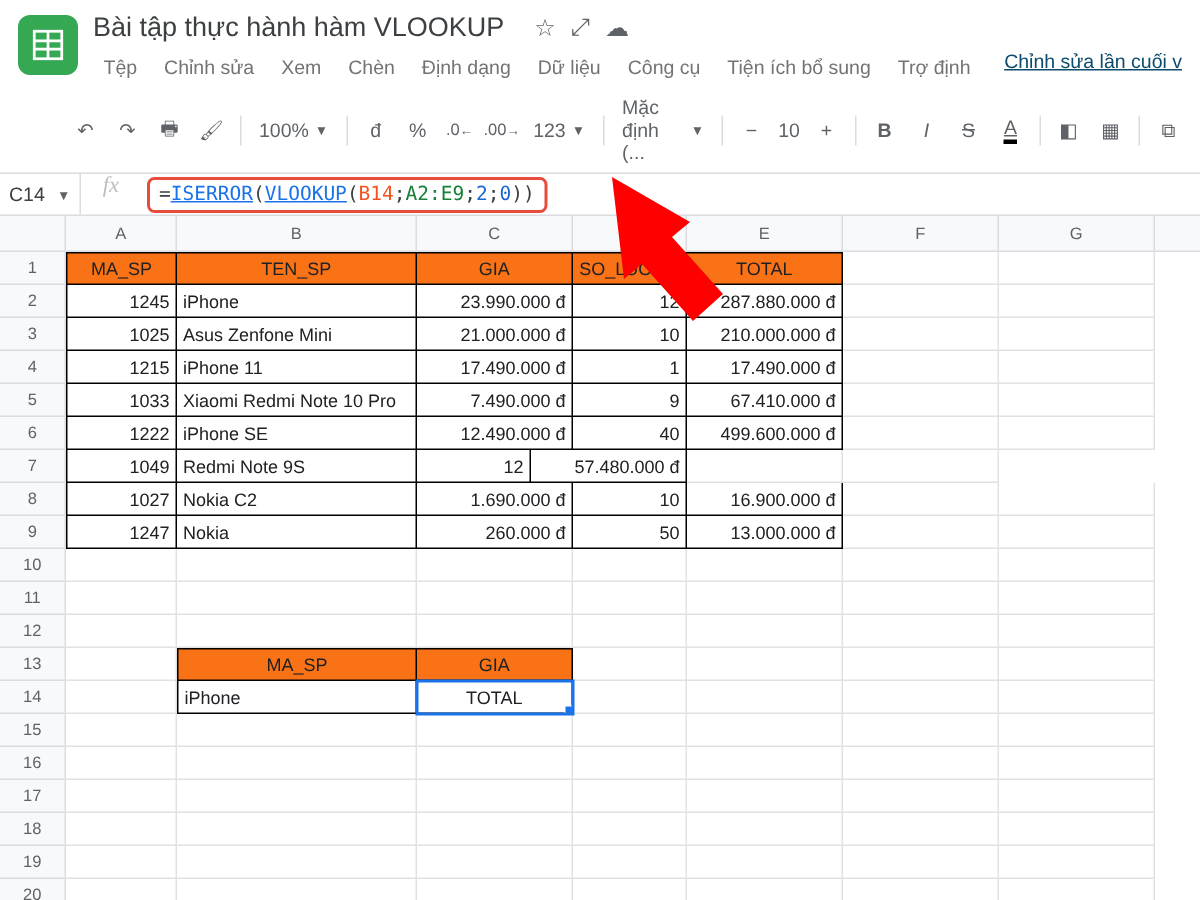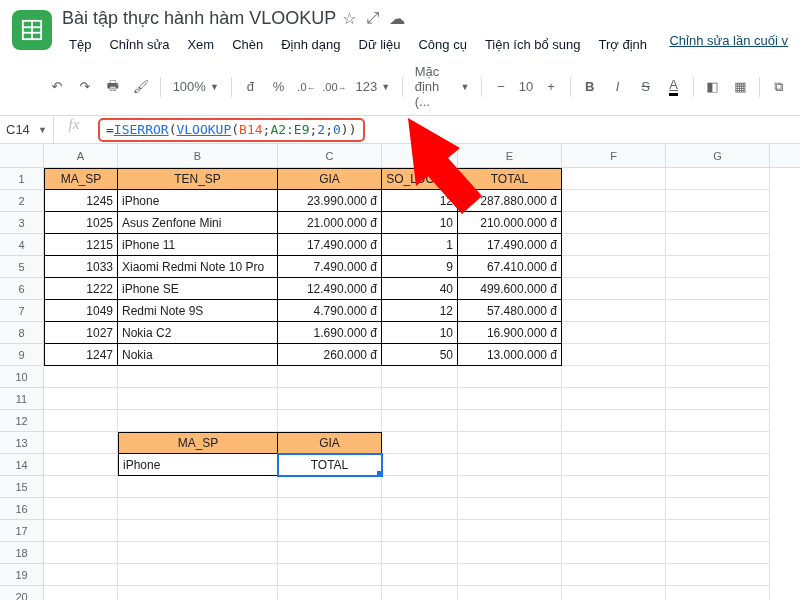--- a/index.html
+++ b/index.html
@@ -18,25 +18,25 @@
     .hdr { padding: 8px 12px 0 12px; display: flex; align-items: flex-start; }
     .logo {
       width: 40px; height: 40px;
       background: #34a853;
       border-radius: 8px;
       display: flex; align-items: center; justify-content: center;
       margin-right: 10px; margin-top: 2px; flex-shrink: 0;
     }
     .logo svg { width: 22px; height: 22px; }
     .title-blk { flex: 1; min-width: 0; }
-    .title-row { display: flex; align-items: center; gap: 6px; }
+    .title-row { display: flex; align-items: flex-end; gap: 20px; }
     .doc-title { font-size: 18px; color: #3c4043; }
     .title-icons { color: #5f6368; display: flex; gap: 10px; font-size: 16px; }
     .menus { display: flex; gap: 4px; margin-top: 4px; }
-    .menus > span { padding: 4px 7px; color: #0f172a; border-radius: 4px; cursor: pointer; }
+    .menus > span { padding: 4px 7px; color: #737373; border-radius: 4px; cursor: pointer; }
     .menus-right { margin-left: auto; }
     .menus-right > a { color: #0c4a6e; text-decoration: underline; padding: 4px 0; }
     
     .toolbar {
       border-bottom: 1px solid #dadce0;
       padding: 4px 8px 6px 44px;
       display: flex; align-items: center; gap: 2px;
       color: #5f6368; font-size: 13px;
       margin-top: 4px;
     }
@@ -143,21 +143,21 @@
     .cD { width: 76px; }
     .cE { width: 104px; }
     .cF { width: 104px; }
     .cG { width: 104px; }
     
     .bT { border-top: 1px solid #000 !important; }
     .bL { border-left: 1px solid #000 !important; }
     .bR { border-right: 1px solid #000 !important; }
     .bB { border-bottom: 1px solid #000 !important; }
     .hdr-cell {
-      background: #fdba74;
+      background: #f97316;
       justify-content: center;
     }
     
     .sel {
       outline: 2px solid #1a73e8;
       outline-offset: -1px;
       z-index: 2;
       position: relative;
     }
     .sel::after {
@@ -376,21 +376,20 @@
           <div class="cell cB bR bB">iPhone SE</div>
           <div class="cell cC r bR bB">12.490.000 đ</div>
           <div class="cell cD r bR bB">40</div>
           <div class="cell cE r bR bB">499.600.000 đ</div>
           <div class="cell cF"></div>
           <div class="cell cG"></div>
         </div>
         <div class="row">
           <div class="cell cA r bL bR bB">1049</div>
           <div class="cell cB bR bB">Redmi Note 9S</div>
-          <div class="cell cC r bR bB">4.790.000 đ</div>
           <div class="cell cD r bR bB">12</div>
           <div class="cell cE r bR bB">57.480.000 đ</div>
           <div class="cell cF"></div>
           <div class="cell cG"></div>
         </div>
         <div class="row">
           <div class="cell cA r bL bR bB">1027</div>
           <div class="cell cB bR bB">Nokia C2</div>
           <div class="cell cC r bR bB">1.690.000 đ</div>
           <div class="cell cD r bR bB">10</div>

